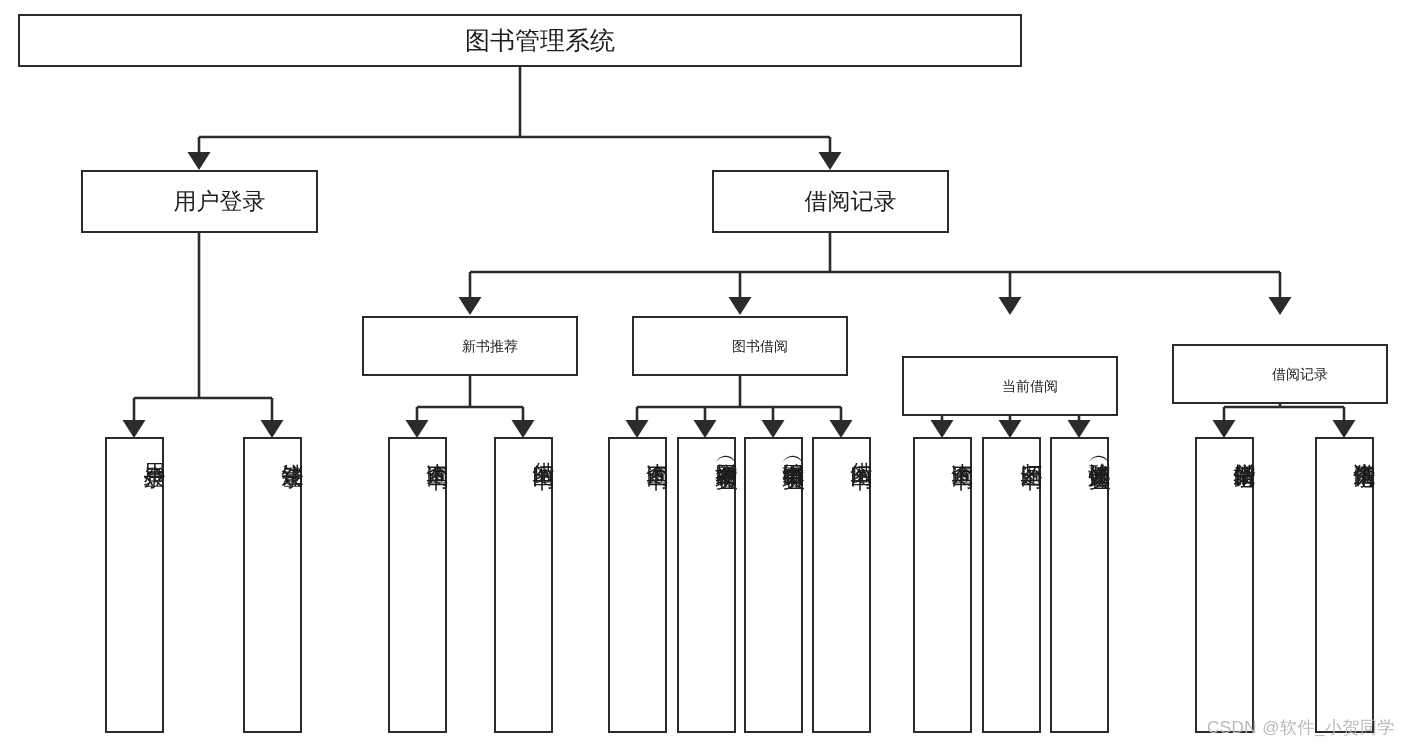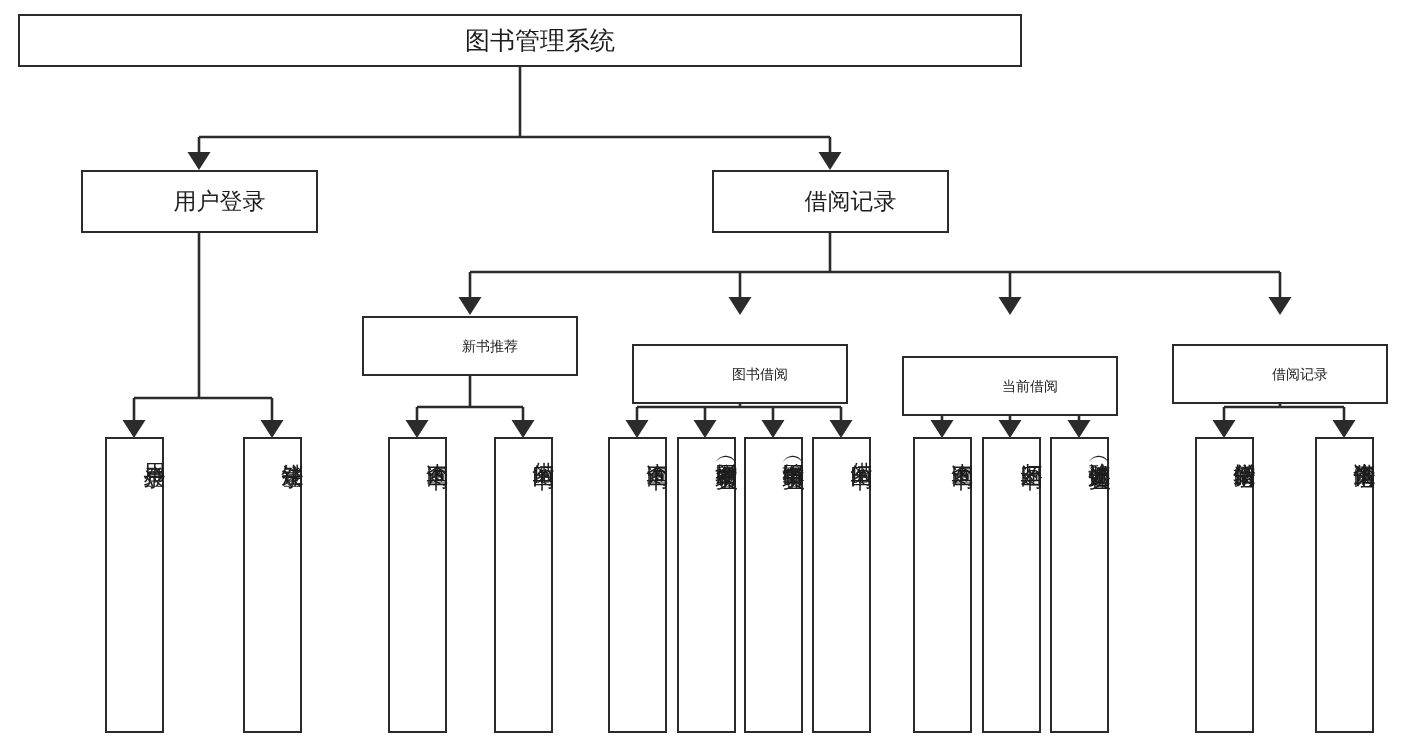--- a/index.html
+++ b/index.html
@@ -130,21 +130,21 @@
   <div class="node lvl2" style="left:81px; top:170px; width:237px; height:63px;">
     <span class="label">用户登录</span>
   </div>
   <div class="node lvl2" style="left:712px; top:170px; width:237px; height:63px;">
     <span class="label">借阅记录</span>
   </div>
 
   <div class="node lvl3" style="left:362px; top:316px; width:216px; height:60px;">
     <span class="label">新书推荐</span>
   </div>
-  <div class="node lvl3" style="left:632px; top:316px; width:216px; height:60px;margin-top:28px;">
+  <div class="node lvl3" style="left:632px; top:316px; width:216px; height:60px;">
     <span class="label">图书借阅</span>
   </div>
   <div class="node lvl3" style="left:902px; top:316px; width:216px; height:60px;margin-top:40px;">
     <span class="label">当前借阅</span>
   </div>
   <div class="node lvl3" style="left:1172px; top:316px; width:216px; height:60px;margin-top:28px;">
     <span class="label">借阅记录</span>
   </div>
 
   <div class="node leaf" style="left:105px; top:437px; width:59px; height:296px;">
@@ -184,14 +184,15 @@
     <span class="label">确认归还（管理员）</span>
   </div>
 
   <div class="node leaf tall" style="left:1195px; top:437px; width:59px; height:296px;">
     <span class="label">新增借阅记录</span>
   </div>
   <div class="node leaf tall" style="left:1315px; top:437px; width:59px; height:296px;">
     <span class="label">查询借阅记录</span>
   </div>
 
+  <div id="watermark">CSDN @软件_小贺同学</div>
 
 </div>
 
 </body></html>

